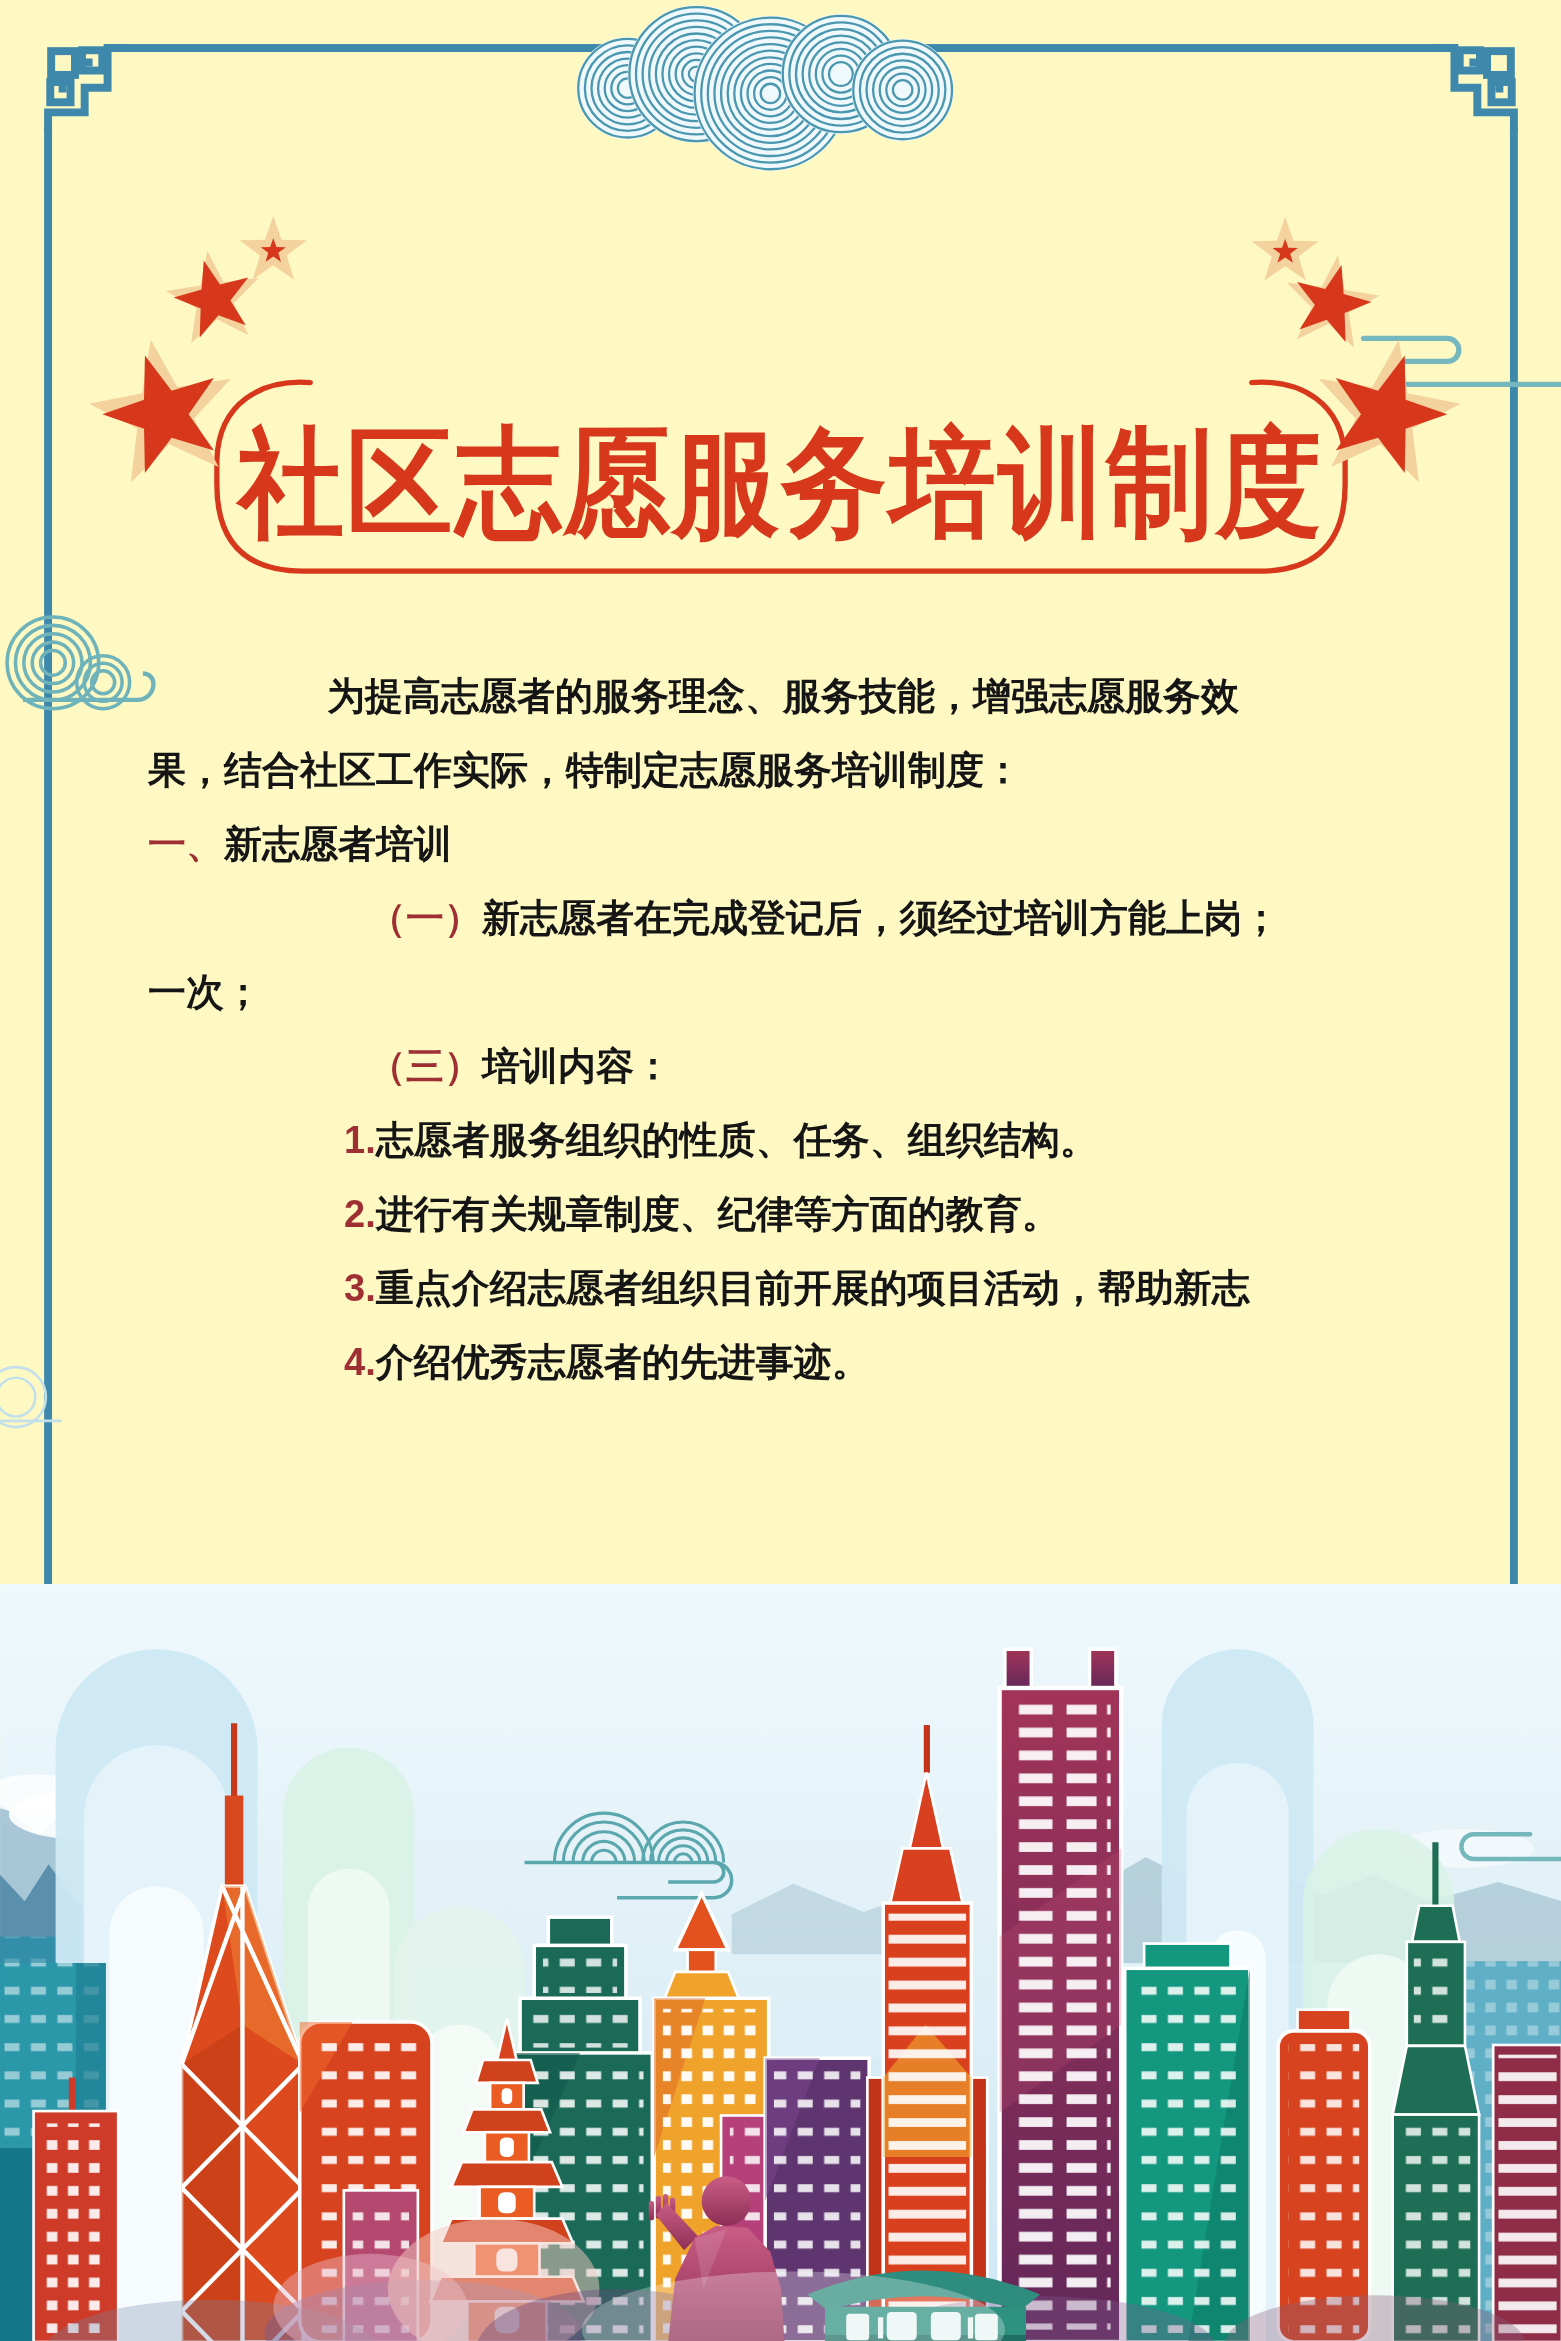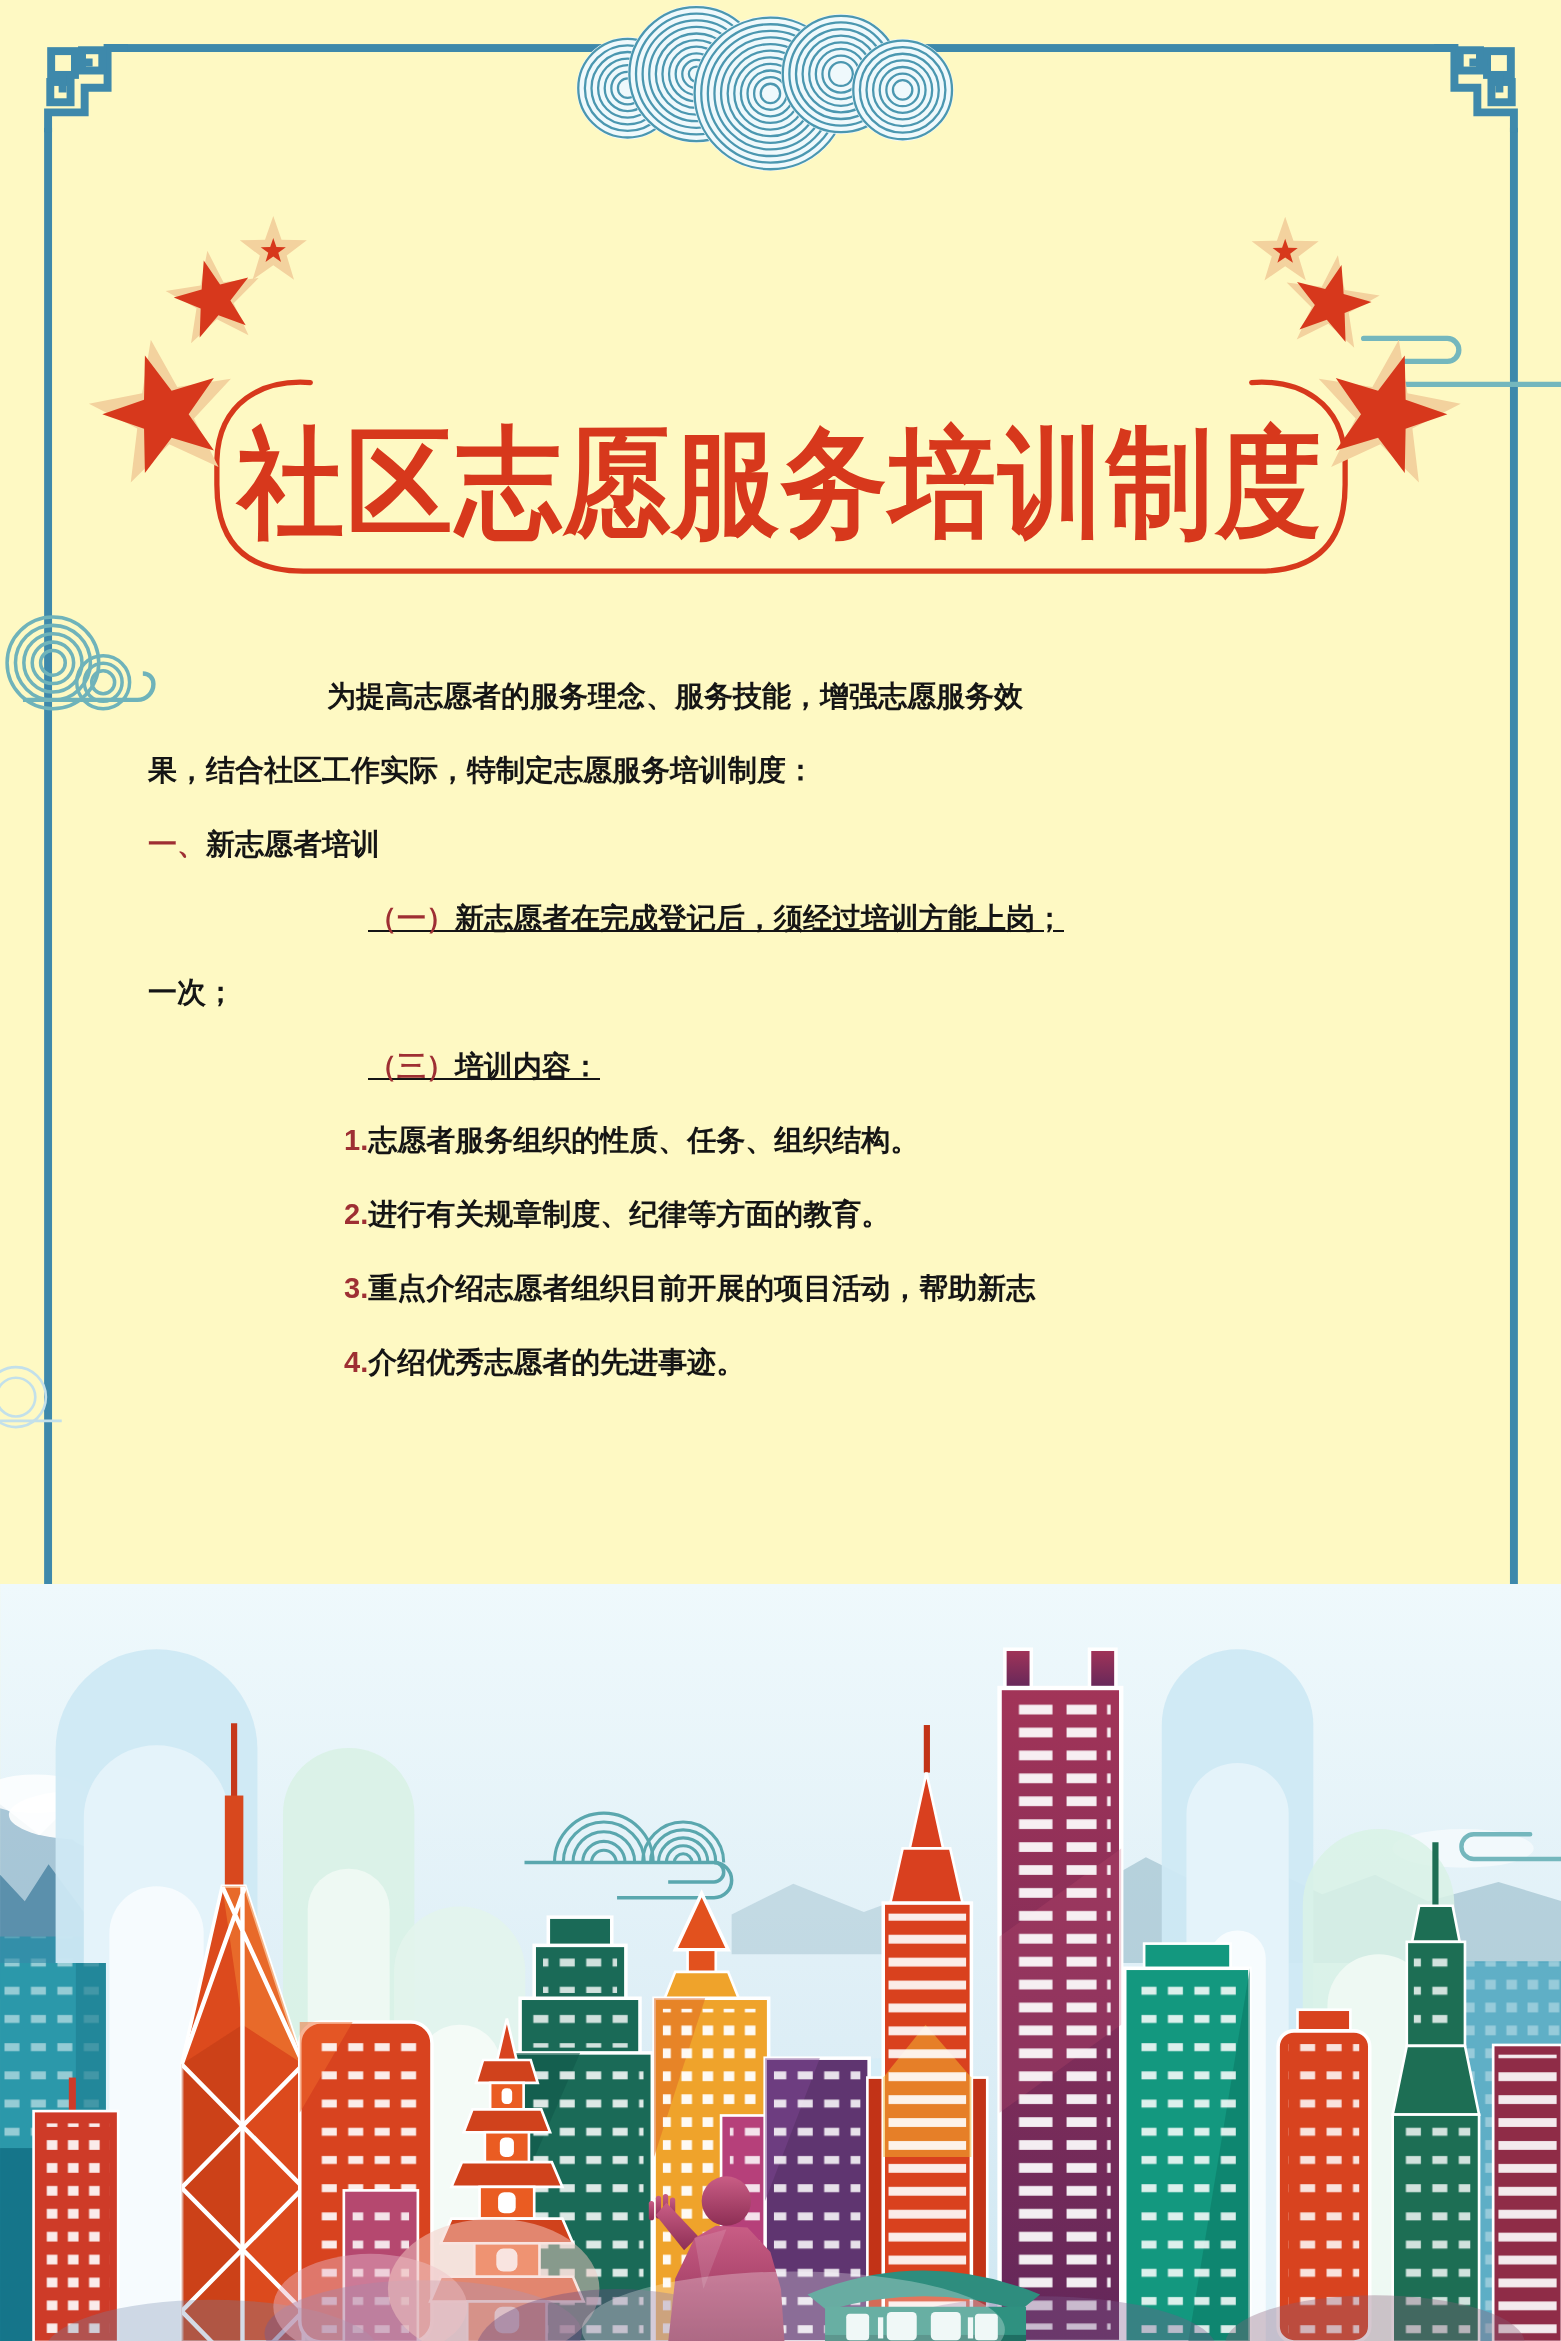--- a/index.html
+++ b/index.html
@@ -3,24 +3,24 @@
 <meta charset="utf-8">
 <style>
   html,body{margin:0;padding:0;}
   .poster{position:relative;width:1562px;height:2342px;background:#fef9c3;overflow:hidden;
           font-family:"Liberation Sans","DejaVu Sans",sans-serif;}
   svg.decor{position:absolute;left:0;top:0;width:1562px;height:2342px;}
   .page-title{position:absolute;top:404px;left:0;width:100%;text-align:center;
               font-size:106px;font-weight:900;letter-spacing:2.6px;color:#d7381c;
               transform:scaleY(1.12);transform-origin:50% 0;white-space:nowrap;}
   .body-text{position:absolute;left:148px;top:659px;width:1278px;}
-  .line{white-space:nowrap;height:74px;line-height:74px;font-size:29px;font-weight:700;color:#151515;}
+  .line{white-space:nowrap;height:74px;line-height:74px;font-size:38px;font-weight:700;color:#151515;}
   .line .marker{color:#9e2f33;}
   .ind-p{padding-left:179px;}
-  .ind-i{padding-left:220px;text-decoration:underline;}
+  .ind-i{padding-left:220px;}
   .ind-n{padding-left:196px;}
   .city{position:absolute;left:0;top:1584px;width:1562px;height:758px;}
 </style>
 </head>
 <body>
 
 <div class="poster">
 
   <svg class="decor" viewBox="0 0 1772 2657">
     <defs>

